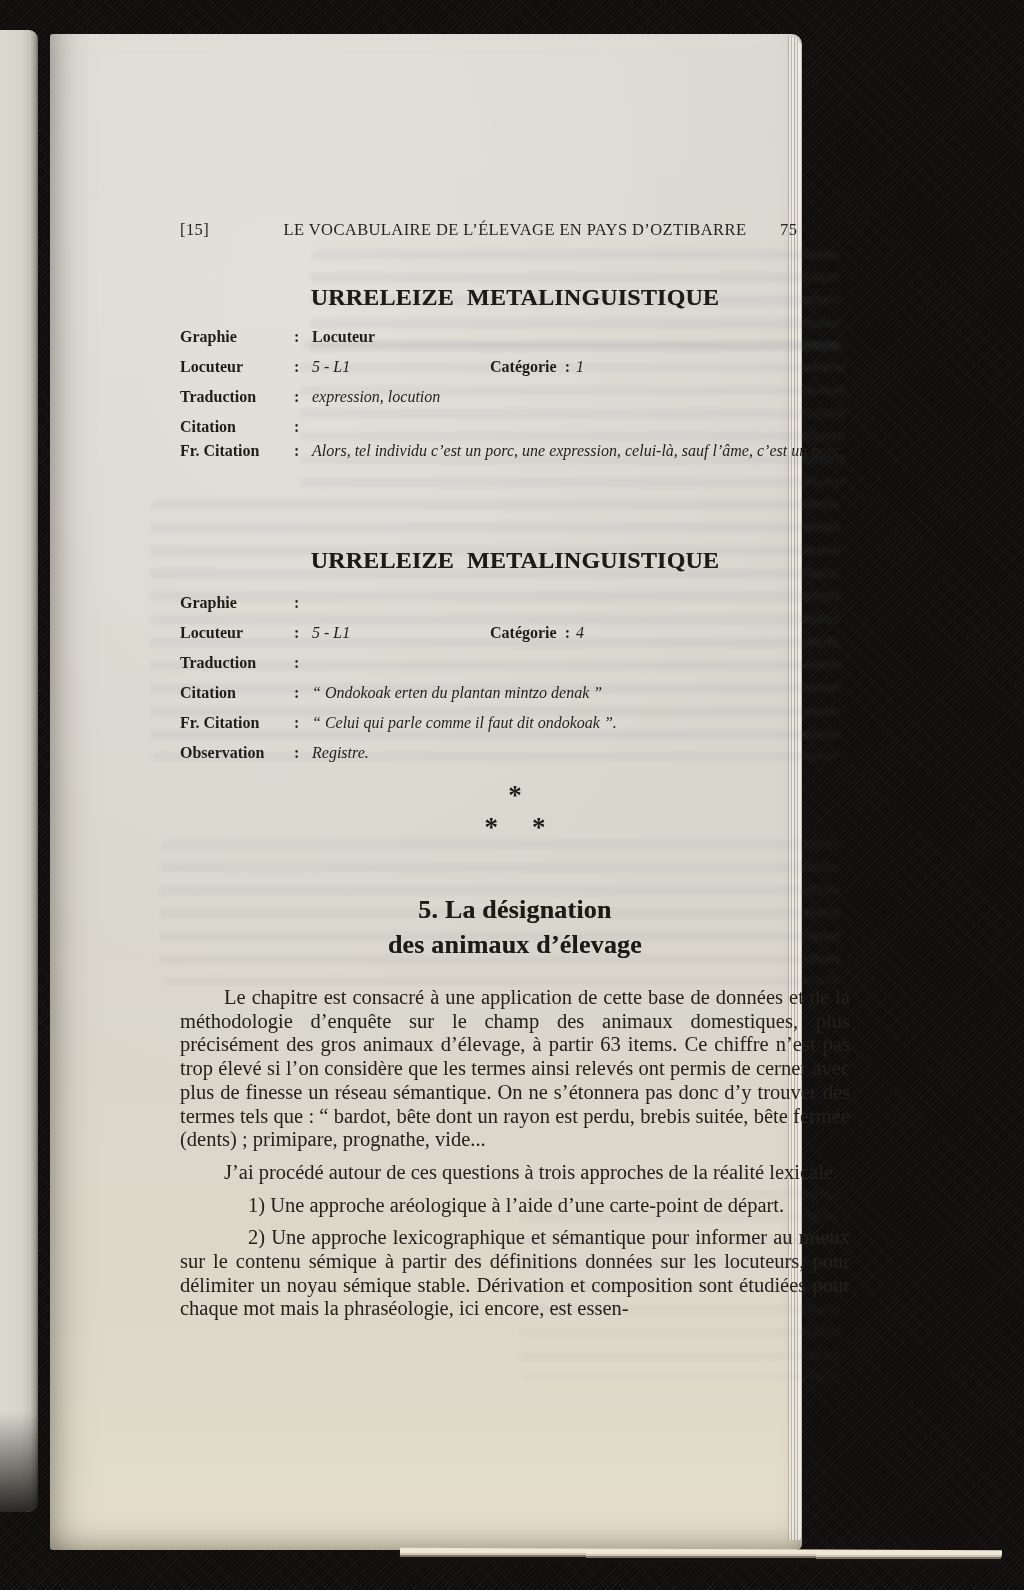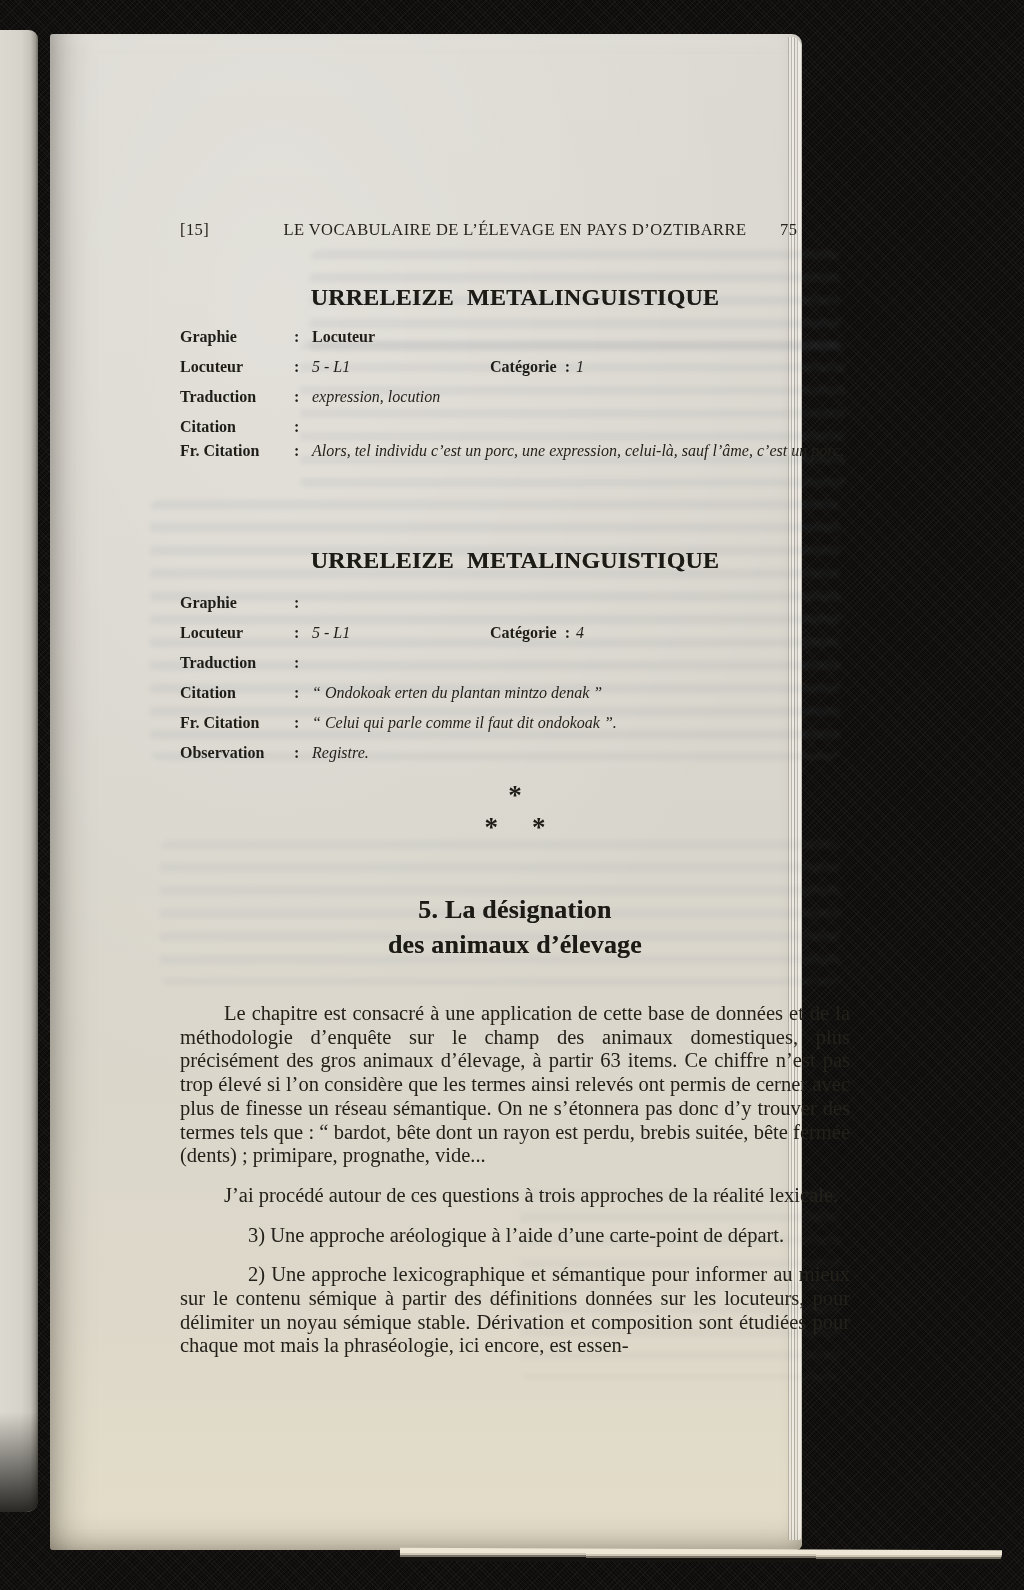--- a/index.html
+++ b/index.html
@@ -107,21 +107,21 @@
   .star-row{height:32px;font-size:27px;line-height:30px;}
   .star-pair span + span{margin-left:34px;}
 
   .section-title{
     top:858px;text-align:center;font-weight:bold;
     font-size:26px;line-height:35px;letter-spacing:0.2px;color:#1c1a15;
     text-shadow:0 0 0.4px rgba(30,28,22,0.6);
   }
 
   .body-text{top:952px;font-size:20.5px;line-height:23.7px;text-align:justify;color:#24211b;}
-  .body-text p{margin:16px 0 9px 0;text-indent:44px;}
+  .body-text p{margin:0 0 9px 0;text-indent:44px;}
   .body-text p.numbered{text-indent:68px;}
 </style>
 </head>
 <body>
 
 <div class="bg-texture"></div>
 <div class="facing-page"></div>
 
 <div class="page">
   <div class="stack-right"></div>
@@ -214,20 +214,20 @@
     </div>
 
     <div class="section-title">
       <div>5. La désignation</div>
       <div>des animaux d’élevage</div>
     </div>
 
     <div class="body-text">
       <p>Le chapitre est consacré à une application de cette base de données et de la méthodologie d’enquête sur le champ des animaux domestiques, plus précisément des gros animaux d’élevage, à partir 63 items. Ce chiffre n’est pas trop élevé si l’on considère que les termes ainsi relevés ont permis de cerner avec plus de finesse un réseau sémantique. On ne s’étonnera pas donc d’y trouver des termes tels que : “ bardot, bête dont un rayon est perdu, brebis suitée, bête fermée (dents) ; primipare, prognathe, vide...</p>
       <p>J’ai procédé autour de ces questions à trois approches de la réalité lexicale.</p>
-      <p class="numbered">3) Une approche aréologique à l’aide d’une carte-point de départ.</p>
+      <p class="numbered">1) Une approche aréologique à l’aide d’une carte-point de départ.</p>
       <p class="numbered">2) Une approche lexicographique et sémantique pour informer au mieux sur le contenu sémique à partir des définitions données sur les locuteurs, pour délimiter un noyau sémique stable. Dérivation et composition sont étudiées pour chaque mot mais la phraséologie, ici encore, est essen-</p>
     </div>
 
   </div>
 </div>
 
 <div class="stack-bottom"></div>
 
 </body></html>

